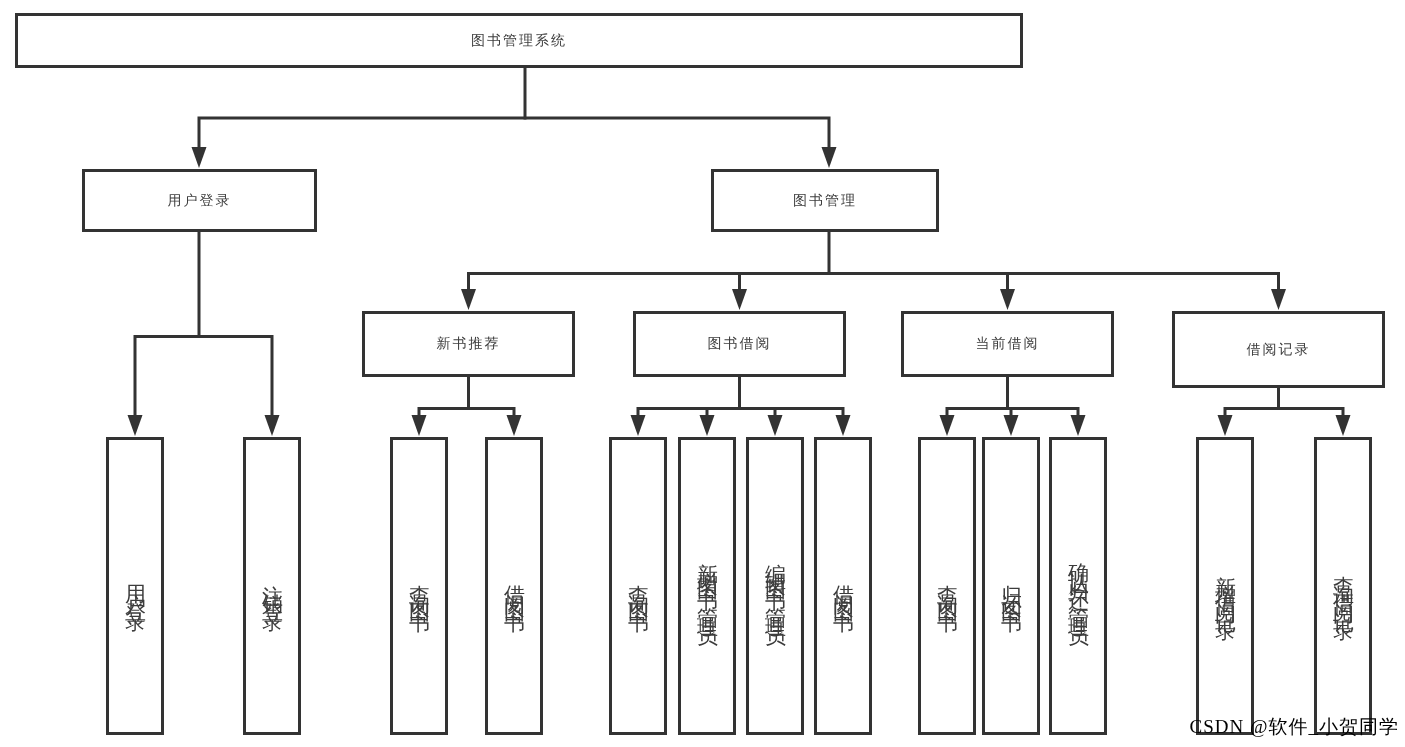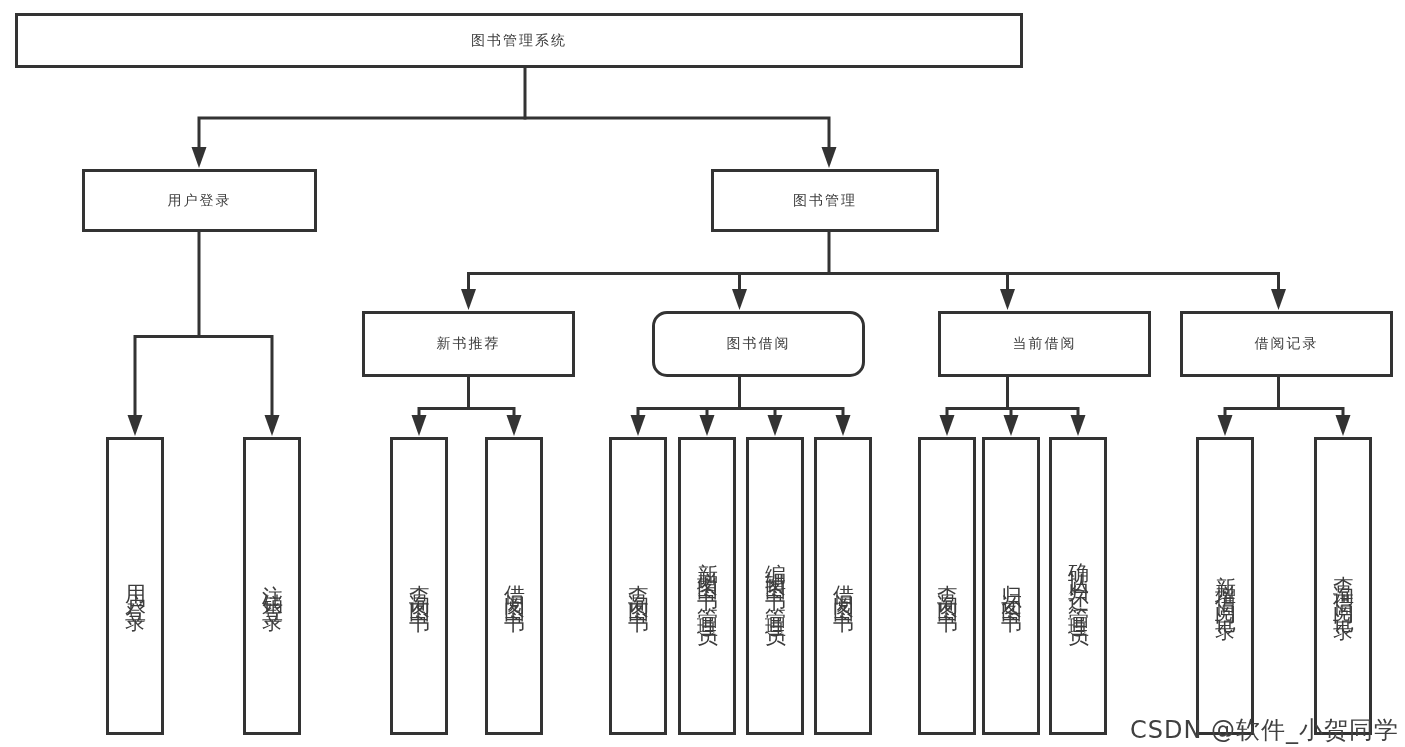--- a/index.html
+++ b/index.html
@@ -13,21 +13,21 @@
     color:#3c3c3c;text-align:center;z-index:2;
   }
   .h-node{font-size:14px;letter-spacing:2px;white-space:nowrap;}
   .leaf{
     writing-mode:vertical-rl;text-orientation:mixed;
     font-size:21px;letter-spacing:9px;line-height:1;
     padding:4px 0;
   }
   .watermark{
     position:absolute;right:6px;top:714px;z-index:3;
-    font-size:24px;color:#404040;letter-spacing:1px;white-space:nowrap;
+    font-size:19px;color:#000000;letter-spacing:1px;white-space:nowrap;font-family:Liberation Serif, serif;
   }
 </style>
 </head>
 <body>
 
 <div class="stage">
 
   <svg class="wires" viewBox="0 0 1405 747" xmlns="http://www.w3.org/2000/svg" aria-hidden="true">
     <g stroke="#333333" stroke-width="3" fill="none">
 
@@ -68,23 +68,23 @@
       <polygon points="1343,436 1335.5,415 1350.5,415"></polygon>
     </g>
   </svg>
 
   <div class="node h-node" style="left:15px;top:13px;width:1008px;height:55px;">图书管理系统</div>
 
   <div class="node h-node" style="left:82px;top:169px;width:235px;height:63px;">用户登录</div>
   <div class="node h-node" style="left:711px;top:169px;width:228px;height:63px;">图书管理</div>
 
   <div class="node h-node" style="left:362px;top:311px;width:213px;height:66px;">新书推荐</div>
-  <div class="node h-node" style="left:652px;top:311px;width:213px;height:66px;border-radius:15px;">图书借阅</div>
-  <div class="node h-node" style="left:901px;top:311px;width:213px;height:66px;margin-left:37px;">当前借阅</div>
-  <div class="node h-node" style="left:1172px;top:311px;width:213px;height:66px;margin-left:8px;">借阅记录</div>
+  <div class="node h-node" style="left:633px;top:311px;width:213px;height:66px;">图书借阅</div>
+  <div class="node h-node" style="left:901px;top:311px;width:213px;height:66px;">当前借阅</div>
+  <div class="node h-node" style="left:1172px;top:311px;width:213px;height:77px;">借阅记录</div>
 
   <div class="node leaf" style="left:106px;top:437px;width:58px;height:298px;">用户登录</div>
   <div class="node leaf" style="left:243px;top:437px;width:58px;height:298px;">注销登录</div>
 
   <div class="node leaf" style="left:390px;top:437px;width:58px;height:298px;">查询图书</div>
   <div class="node leaf" style="left:485px;top:437px;width:58px;height:298px;">借阅图书</div>
 
   <div class="node leaf" style="left:609px;top:437px;width:58px;height:298px;">查询图书</div>
   <div class="node leaf" style="left:678px;top:437px;width:58px;height:298px;">新增图书（管理员）</div>
   <div class="node leaf" style="left:746px;top:437px;width:58px;height:298px;">编辑图书（管理员）</div>

